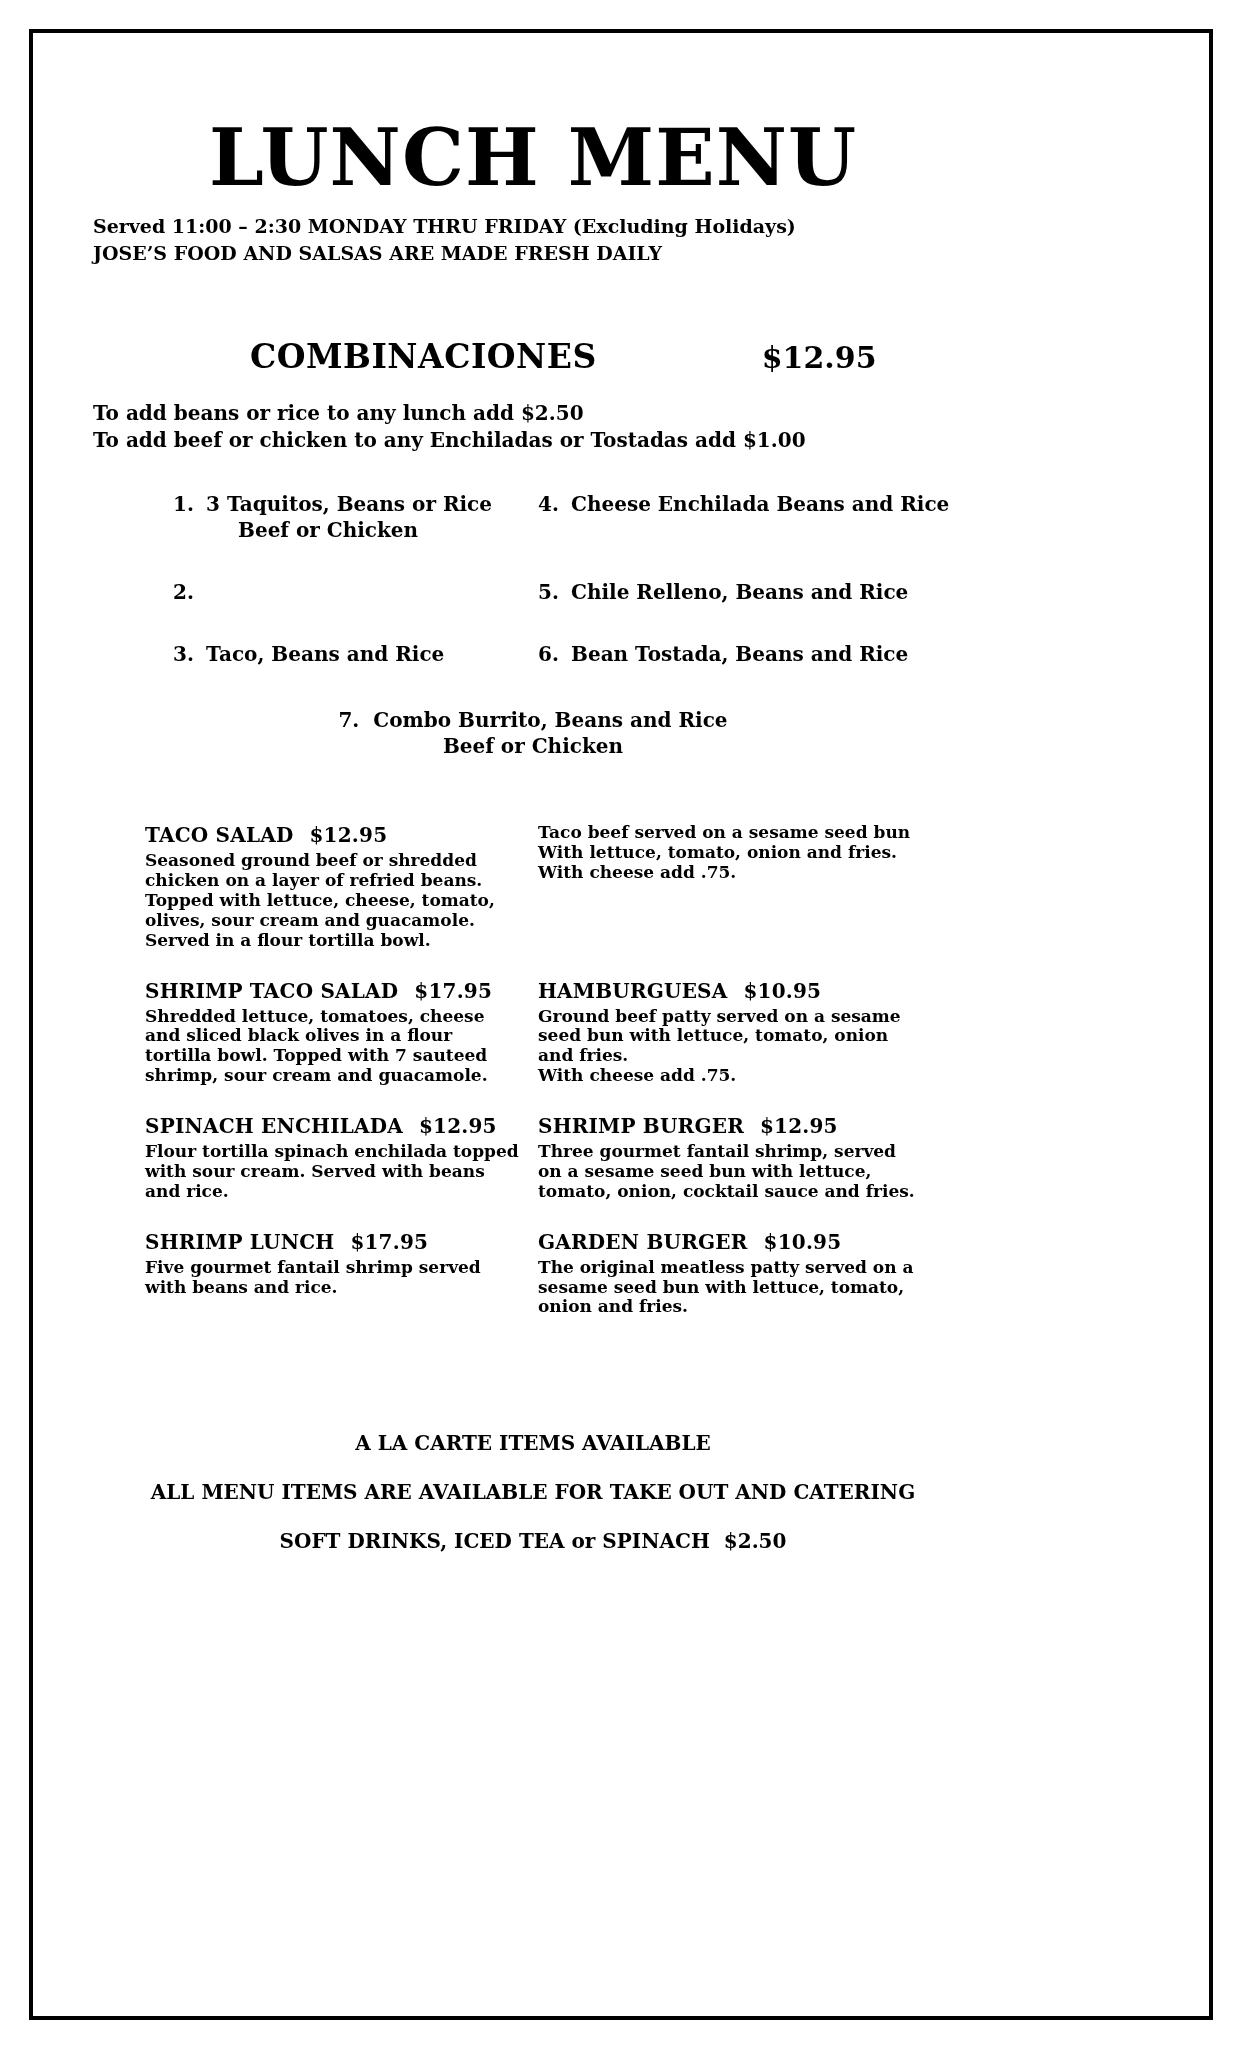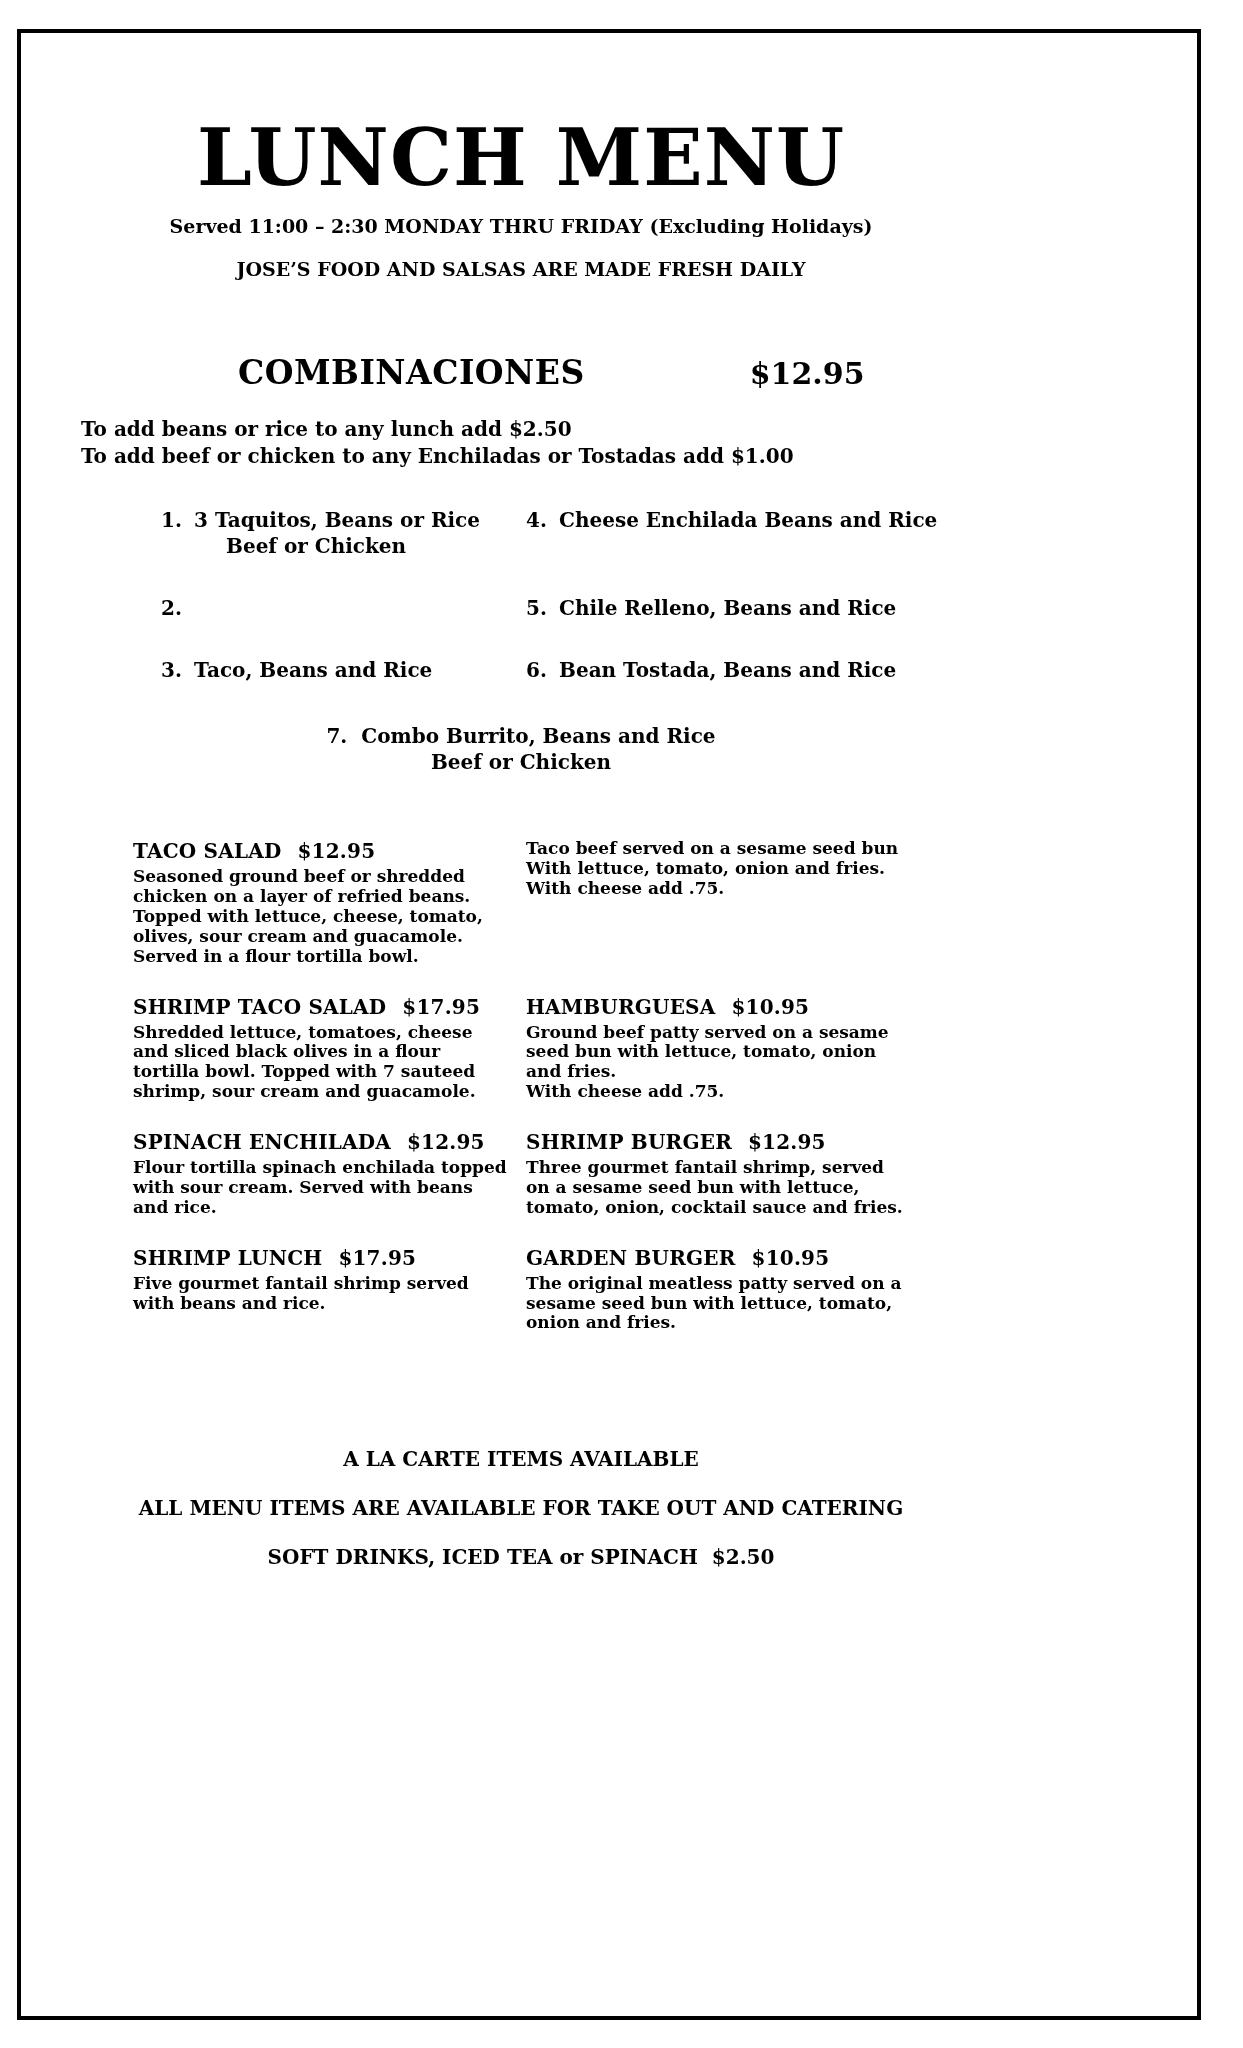--- a/index.html
+++ b/index.html
@@ -3,29 +3,29 @@
 <meta charset="utf-8">
 <style>
   * { box-sizing: border-box; }
   html, body { margin: 0; padding: 0; background: #ffffff; }
   .page {
     width: 1243px; height: 2048px; background: #ffffff; position: relative;
     font-family: "DejaVu Serif", "Liberation Serif", serif;
     color: #000; font-weight: bold; overflow: hidden;
   }
   .frame {
-    position: absolute; left: 17px; top: 29px;
+    position: absolute; left: 29px; top: 29px;
     width: 1184px; height: 1991px;
     border: 4px solid #000; background: #fff;
   }
   .content { width: 880px; margin-left: 60px; padding-top: 86px; }
 
   
   .title { font-size: 78px; line-height: 1; text-align: center; margin: 0 0 16px 0; letter-spacing: 1px; }
-  .subtitle { font-size: 19px; text-align: center; margin: 16px; line-height: 1.4; }
+  .subtitle { font-size: 19px; margin: 0; line-height: 1.4; }
 
   
   .combo-head { display: flex; align-items: baseline; margin: 54px 0 8px 140px; }
   .combo-head h2 { font-size: 33px; margin: 17px; letter-spacing: 0.5px; }
   .combo-head .combo-price { font-size: 30px; margin-left: 148px; }
   .note { text-align: left; font-size: 20px; margin: 2px 0; line-height: 1.25; }
 
   .combo-grid { display: grid; grid-template-columns: 445px 435px; margin-top: 38px; row-gap: 36px; }
   .combo-grid .cl { padding-left: 80px; }
   .combo-item { display: flex; font-size: 20px; line-height: 1.3; }

